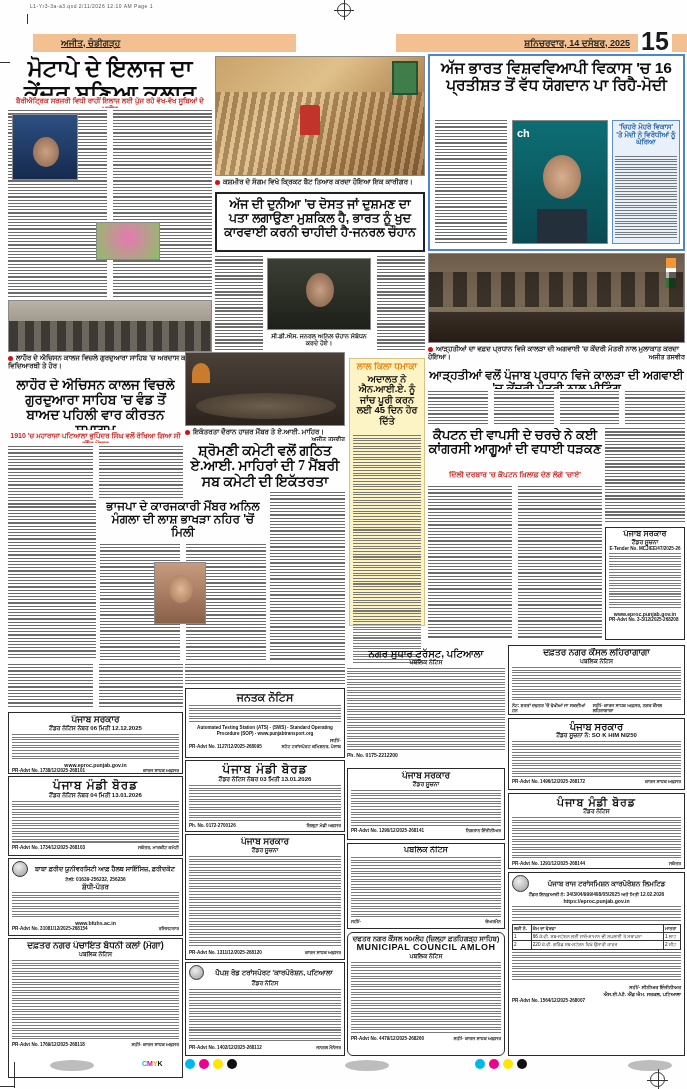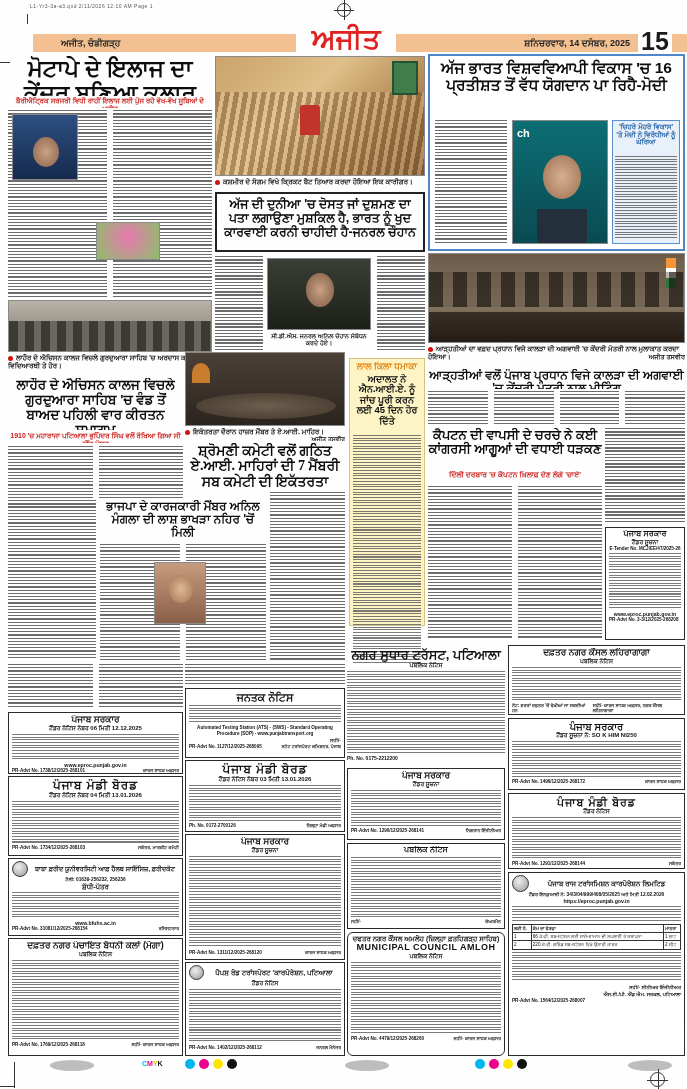--- a/index.html
+++ b/index.html
@@ -11,21 +11,21 @@
   .gkl{background-image:repeating-linear-gradient(to bottom,#5a5a5a 0,#5a5a5a 1px,transparent 1px,transparent 2.7px);opacity:.8;}
   .cols{display:flex;gap:6px;}
   .cols>div{flex:1;}
   .fill{height:100%;}
   .hl{font-weight:bold;color:#0c0c0c;text-align:center;line-height:1.1;overflow:hidden;}
   .red{color:#c9201d;}
   .sub{font-weight:bold;text-align:center;overflow:hidden;line-height:1.1;}
   .cap{font-size:7px;font-weight:bold;line-height:1.2;overflow:hidden;}
   .bullet{display:inline-block;width:5px;height:5px;background:#d11212;border-radius:50%;margin-right:3px;vertical-align:middle;}
   .photo{position:absolute;box-sizing:border-box;border:1px solid #8a8a8a;overflow:hidden;}
-  .mast-bar{background:#f2c091;display:flex;align-items:center;font-weight:bold;font-size:9px;color:#222;}
+  .mast-bar{background:#f2c091;display:flex;align-items:center;font-weight:bold;font-size:9px;color:#222;text-decoration:underline;}
   .nbox{position:absolute;box-sizing:border-box;border:1px solid #2a2a2a;background:#fff;padding:2px 3px;overflow:hidden;}
   .nt{font-weight:bold;text-align:center;line-height:1.1;overflow:hidden;}
   .nsub{font-weight:bold;text-align:center;font-size:6px;line-height:1.2;overflow:hidden;}
   .nfoot{display:flex;justify-content:space-between;font-size:4.6px;font-weight:bold;gap:3px;overflow:hidden;}
   .nlink{text-align:center;font-size:5.2px;font-weight:bold;text-decoration:underline;overflow:hidden;}
   .ybox{background:#fcf4c4;border:1px solid #d6c383;}
   .reg{position:absolute;border:1px solid #333;border-radius:50%;}
   .reg:before,.reg:after{content:"";position:absolute;background:#333;}
   .reg:before{left:50%;top:-4px;bottom:-4px;width:1px;}
   .reg:after{top:50%;left:-4px;right:-4px;height:1px;}
@@ -42,21 +42,20 @@
 <div class="page">
 
   <div class="abs" style="left:30px;top:3px;font-size:5px;color:#555;letter-spacing:.5px;">L1-Yr3-3a-a3.qxd  2/11/2026  12:10 AM  Page 1</div>
   <div class="reg" style="left:337px;top:3px;width:12px;height:12px;"></div>
   <div class="abs" style="left:0;top:62px;width:10px;height:1px;background:#333;"></div>
   <div class="abs" style="left:27px;top:14px;width:1px;height:10px;background:#333;"></div>
 
   <div class="abs mast-bar" style="left:33px;top:34px;width:263px;height:18px;padding-left:28px;">
     <span>ਅਜੀਤ, ਚੰਡੀਗੜ੍ਹ</span>
   </div>
-  <div class="abs" style="left:296px;top:24px;width:100px;height:30px;text-align:center;font-size:28px;font-weight:bold;color:#e02320;line-height:30px;">ਅਜੀਤ</div>
   <div class="abs mast-bar" style="left:396px;top:34px;width:242px;height:18px;justify-content:flex-end;padding-right:8px;">
     <span>ਸ਼ਨਿਚਰਵਾਰ, 14 ਦਸੰਬਰ, 2025</span>
   </div>
   <div class="abs" style="left:641px;top:27px;width:30px;height:26px;font-size:25px;font-weight:bold;color:#1a1a1a;">15</div>
   <div class="abs" style="left:672px;top:34px;width:15px;height:18px;background:#f2c091;"></div>
 
   <div class="abs hl" style="left:8px;top:56px;width:204px;height:40px;font-size:23px;">ਮੋਟਾਪੇ ਦੇ ਇਲਾਜ ਦਾ ਕੇਂਦਰ ਬਣਿਆ ਕੁਲਾਰ ਹਸਪਤਾਲ ਬੀਜਾ</div>
   <div class="abs sub red" style="left:8px;top:97px;width:204px;height:11px;font-size:7px;">ਬੈਰੀਐਟ੍ਰਿਕ ਸਰਜਰੀ ਵਿਧੀ ਰਾਹੀਂ ਇਲਾਜ ਲਈ ਪੁੱਜ ਰਹੇ ਵੱਖ-ਵੱਖ ਸੂਬਿਆਂ ਦੇ ਮਰੀਜ਼</div>
   <div class="abs" style="left:8px;top:110px;width:204px;height:188px;">
     <div class="cols fill">
@@ -209,21 +208,21 @@
     </div>
     <div class="nsub" style="font-size:4.8px;">ਟੈਲੀ: 01639-256232, 256236</div>
     <div class="nt" style="font-size:7px;">ਸ਼ੁੱਧੀ-ਪੱਤਰ</div>
     <div class="gkl" style="height:26px;margin:2px 0;"></div>
     <div class="nlink">www.bfuhs.ac.in</div>
     <div class="nfoot">
         <span>PR-Advt No. 31081/12/2025-268154</span>
         <span>ਰਜਿਸਟਰਾਰ</span>
       </div>
   </div>
-  <div class="nbox" style="left:8px;top:938px;width:175px;height:118px;">
+  <div class="nbox" style="left:8px;top:938px;width:175px;height:140px;">
     <div class="nt" style="font-size:9px;">ਦਫ਼ਤਰ ਨਗਰ ਪੰਚਾਇਤ ਬੱਧਨੀ ਕਲਾਂ (ਮੋਗਾ)</div>
     <div class="nsub">ਪਬਲਿਕ ਨੋਟਿਸ</div>
     <div class="gkl" style="height:80px;margin:2px 0;"></div>
     <div class="nfoot">
         <span>PR-Advt No. 1769/12/2025-268118</span>
         <span>ਸਹੀ/- ਕਾਰਜ ਸਾਧਕ ਅਫ਼ਸਰ</span>
       </div>
   </div>
 
   <div class="gk abs" style="left:185px;top:664px;width:160px;height:20px;"></div>
@@ -262,21 +261,21 @@
     </div>
     <div class="nsub">ਟੈਂਡਰ ਨੋਟਿਸ</div>
     <div class="gkl" style="height:54px;margin:2px 0;"></div>
     <div class="nfoot">
         <span>PR-Advt No. 1402/12/2025-268112</span>
         <span>ਜਨਰਲ ਮੈਨੇਜਰ</span>
       </div>
   </div>
 
   <div class="abs" style="left:347px;top:648px;width:158px;height:116px;">
-    <div class="nt" style="font-size:13px;">ਨਗਰ ਸੁਧਾਰ ਟਰੱਸਟ, ਪਟਿਆਲਾ</div>
+    <div class="nt" style="font-size:10px;">ਨਗਰ ਸੁਧਾਰ ਟਰੱਸਟ, ਪਟਿਆਲਾ</div>
     <div class="nsub">ਪਬਲਿਕ ਨੋਟਿਸ</div>
     <div class="gkl" style="height:82px;margin:2px 0;"></div>
     <div style="font-size:5px;font-weight:bold;">Ph. No. 0175-2212200</div>
   </div>
   <div class="nbox" style="left:347px;top:768px;width:158px;height:72px;">
     <div class="nt" style="font-size:9px;">ਪੰਜਾਬ ਸਰਕਾਰ</div>
     <div class="nsub">ਟੈਂਡਰ ਸੂਚਨਾ</div>
     <div class="gkl" style="height:36px;margin:2px 0;"></div>
     <div class="nfoot">
         <span>PR-Advt No. 1290/12/2025-268141</span>

